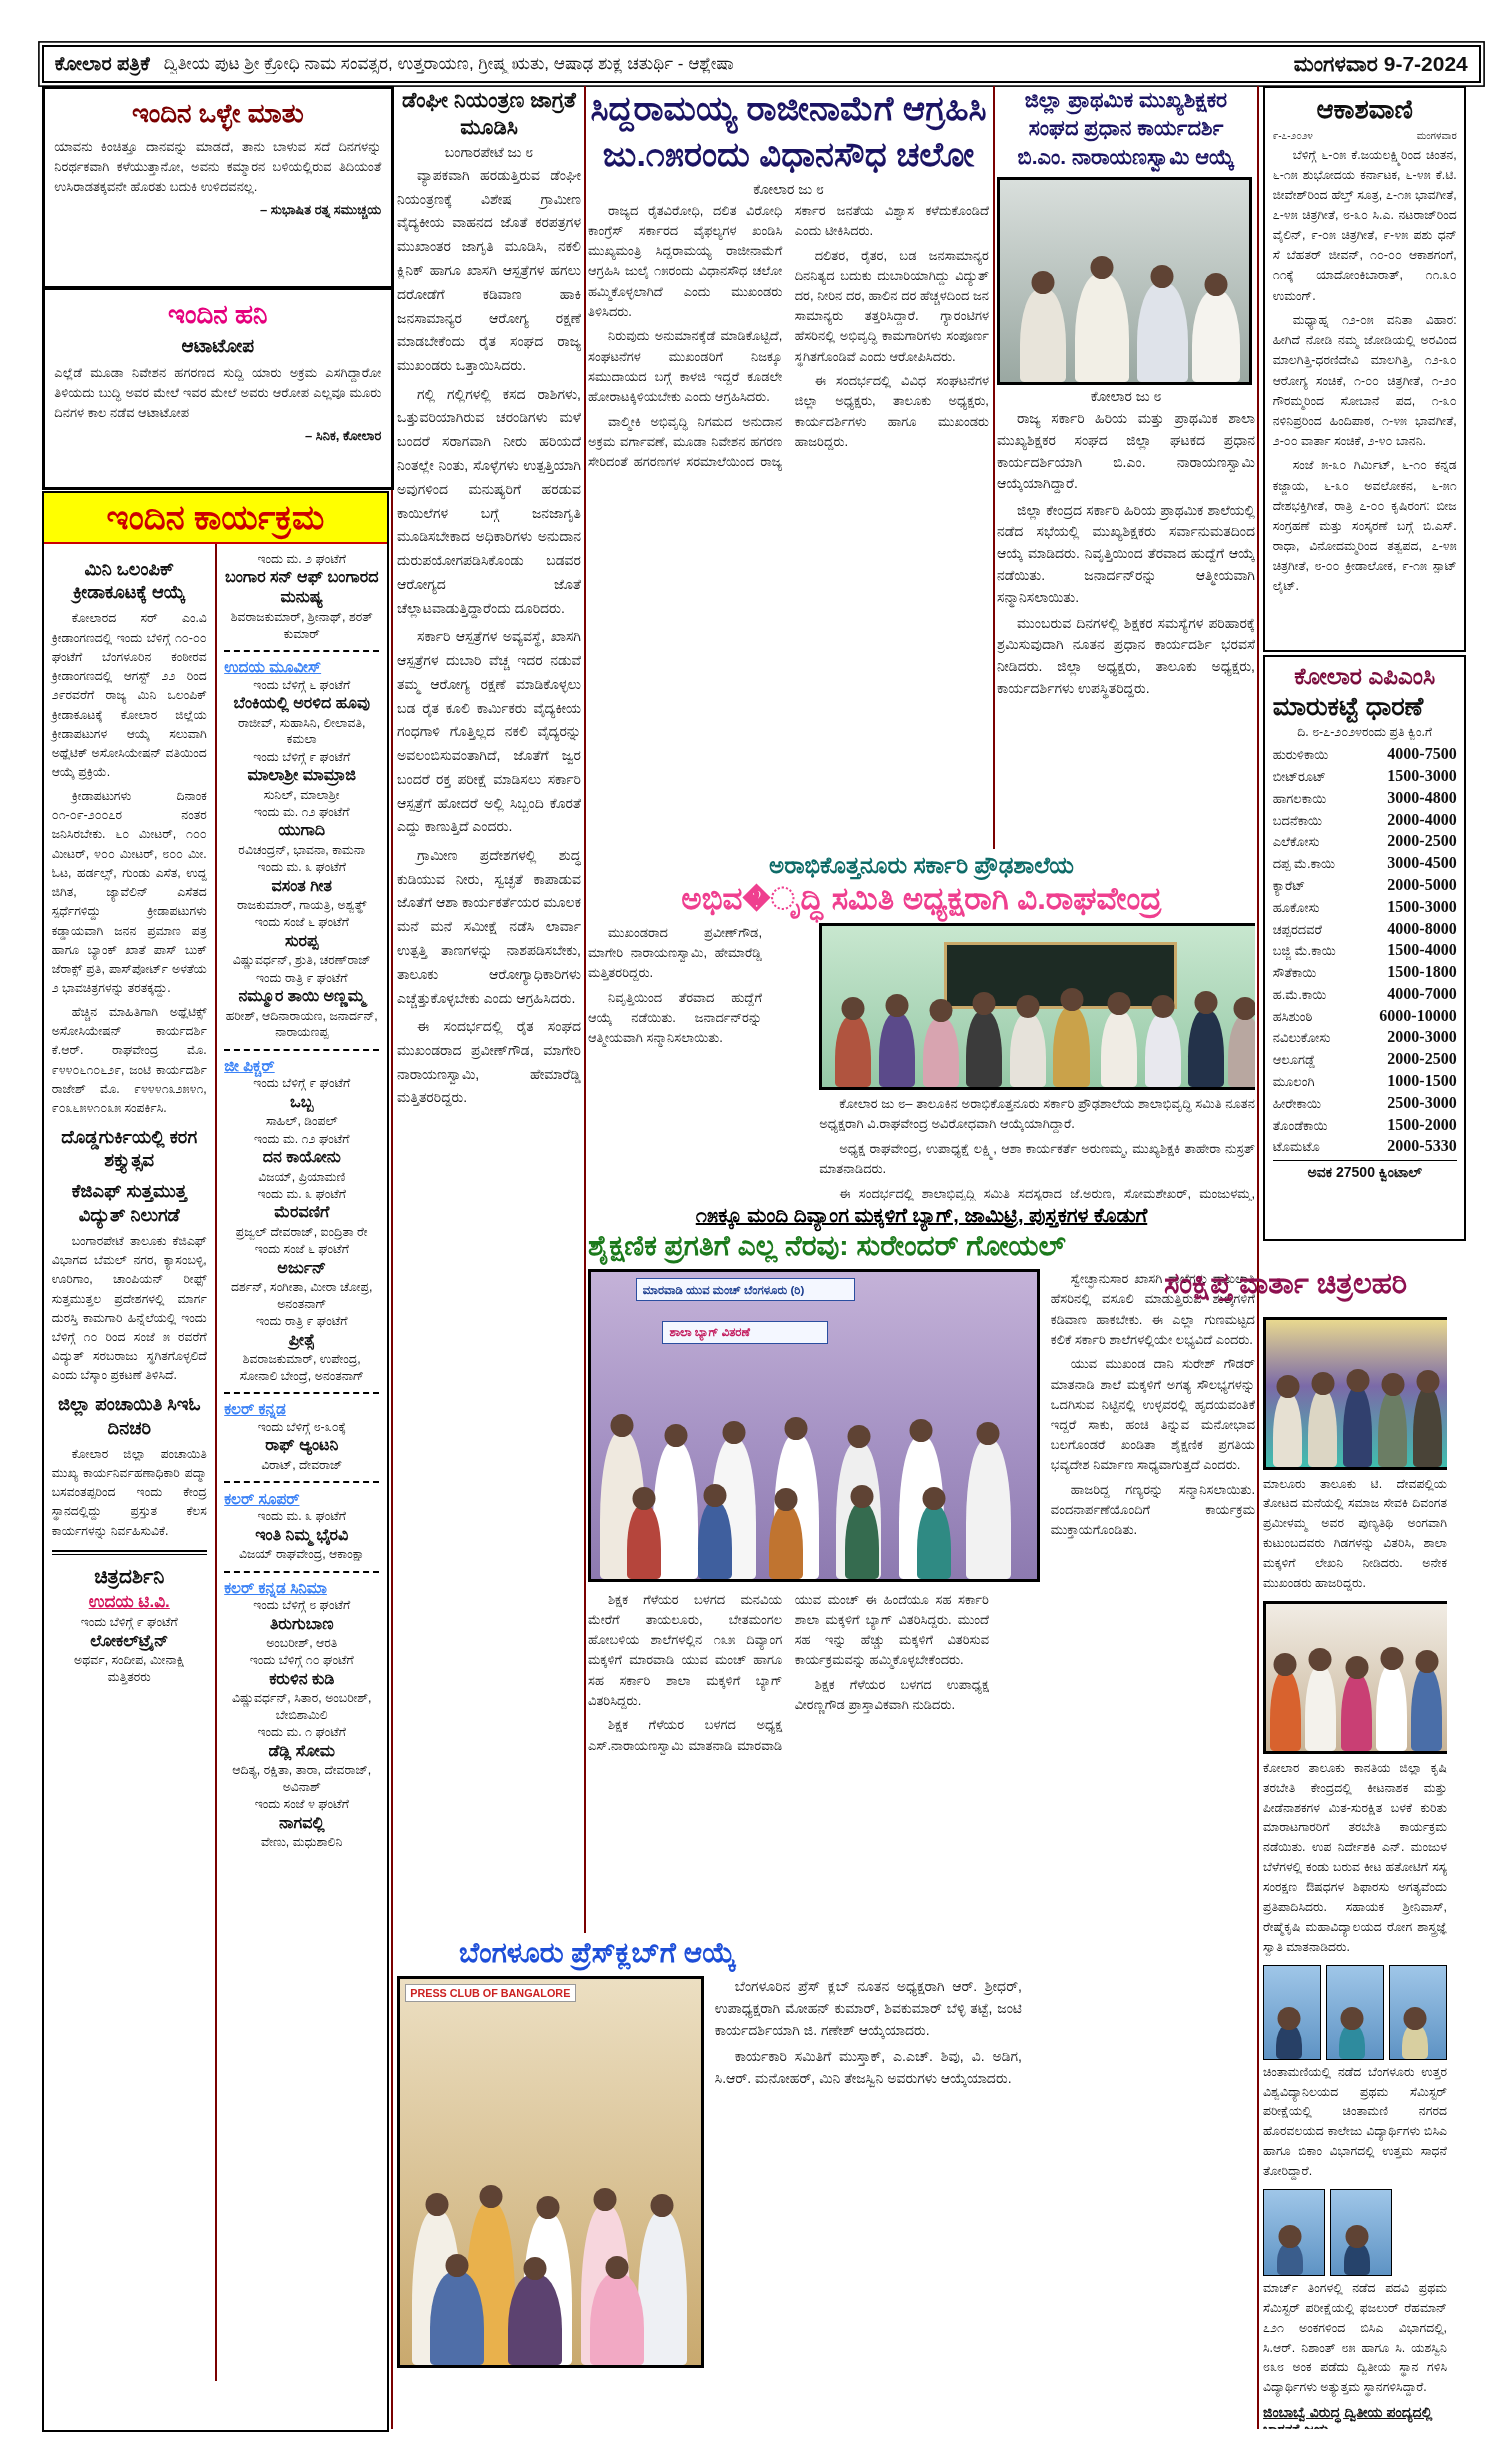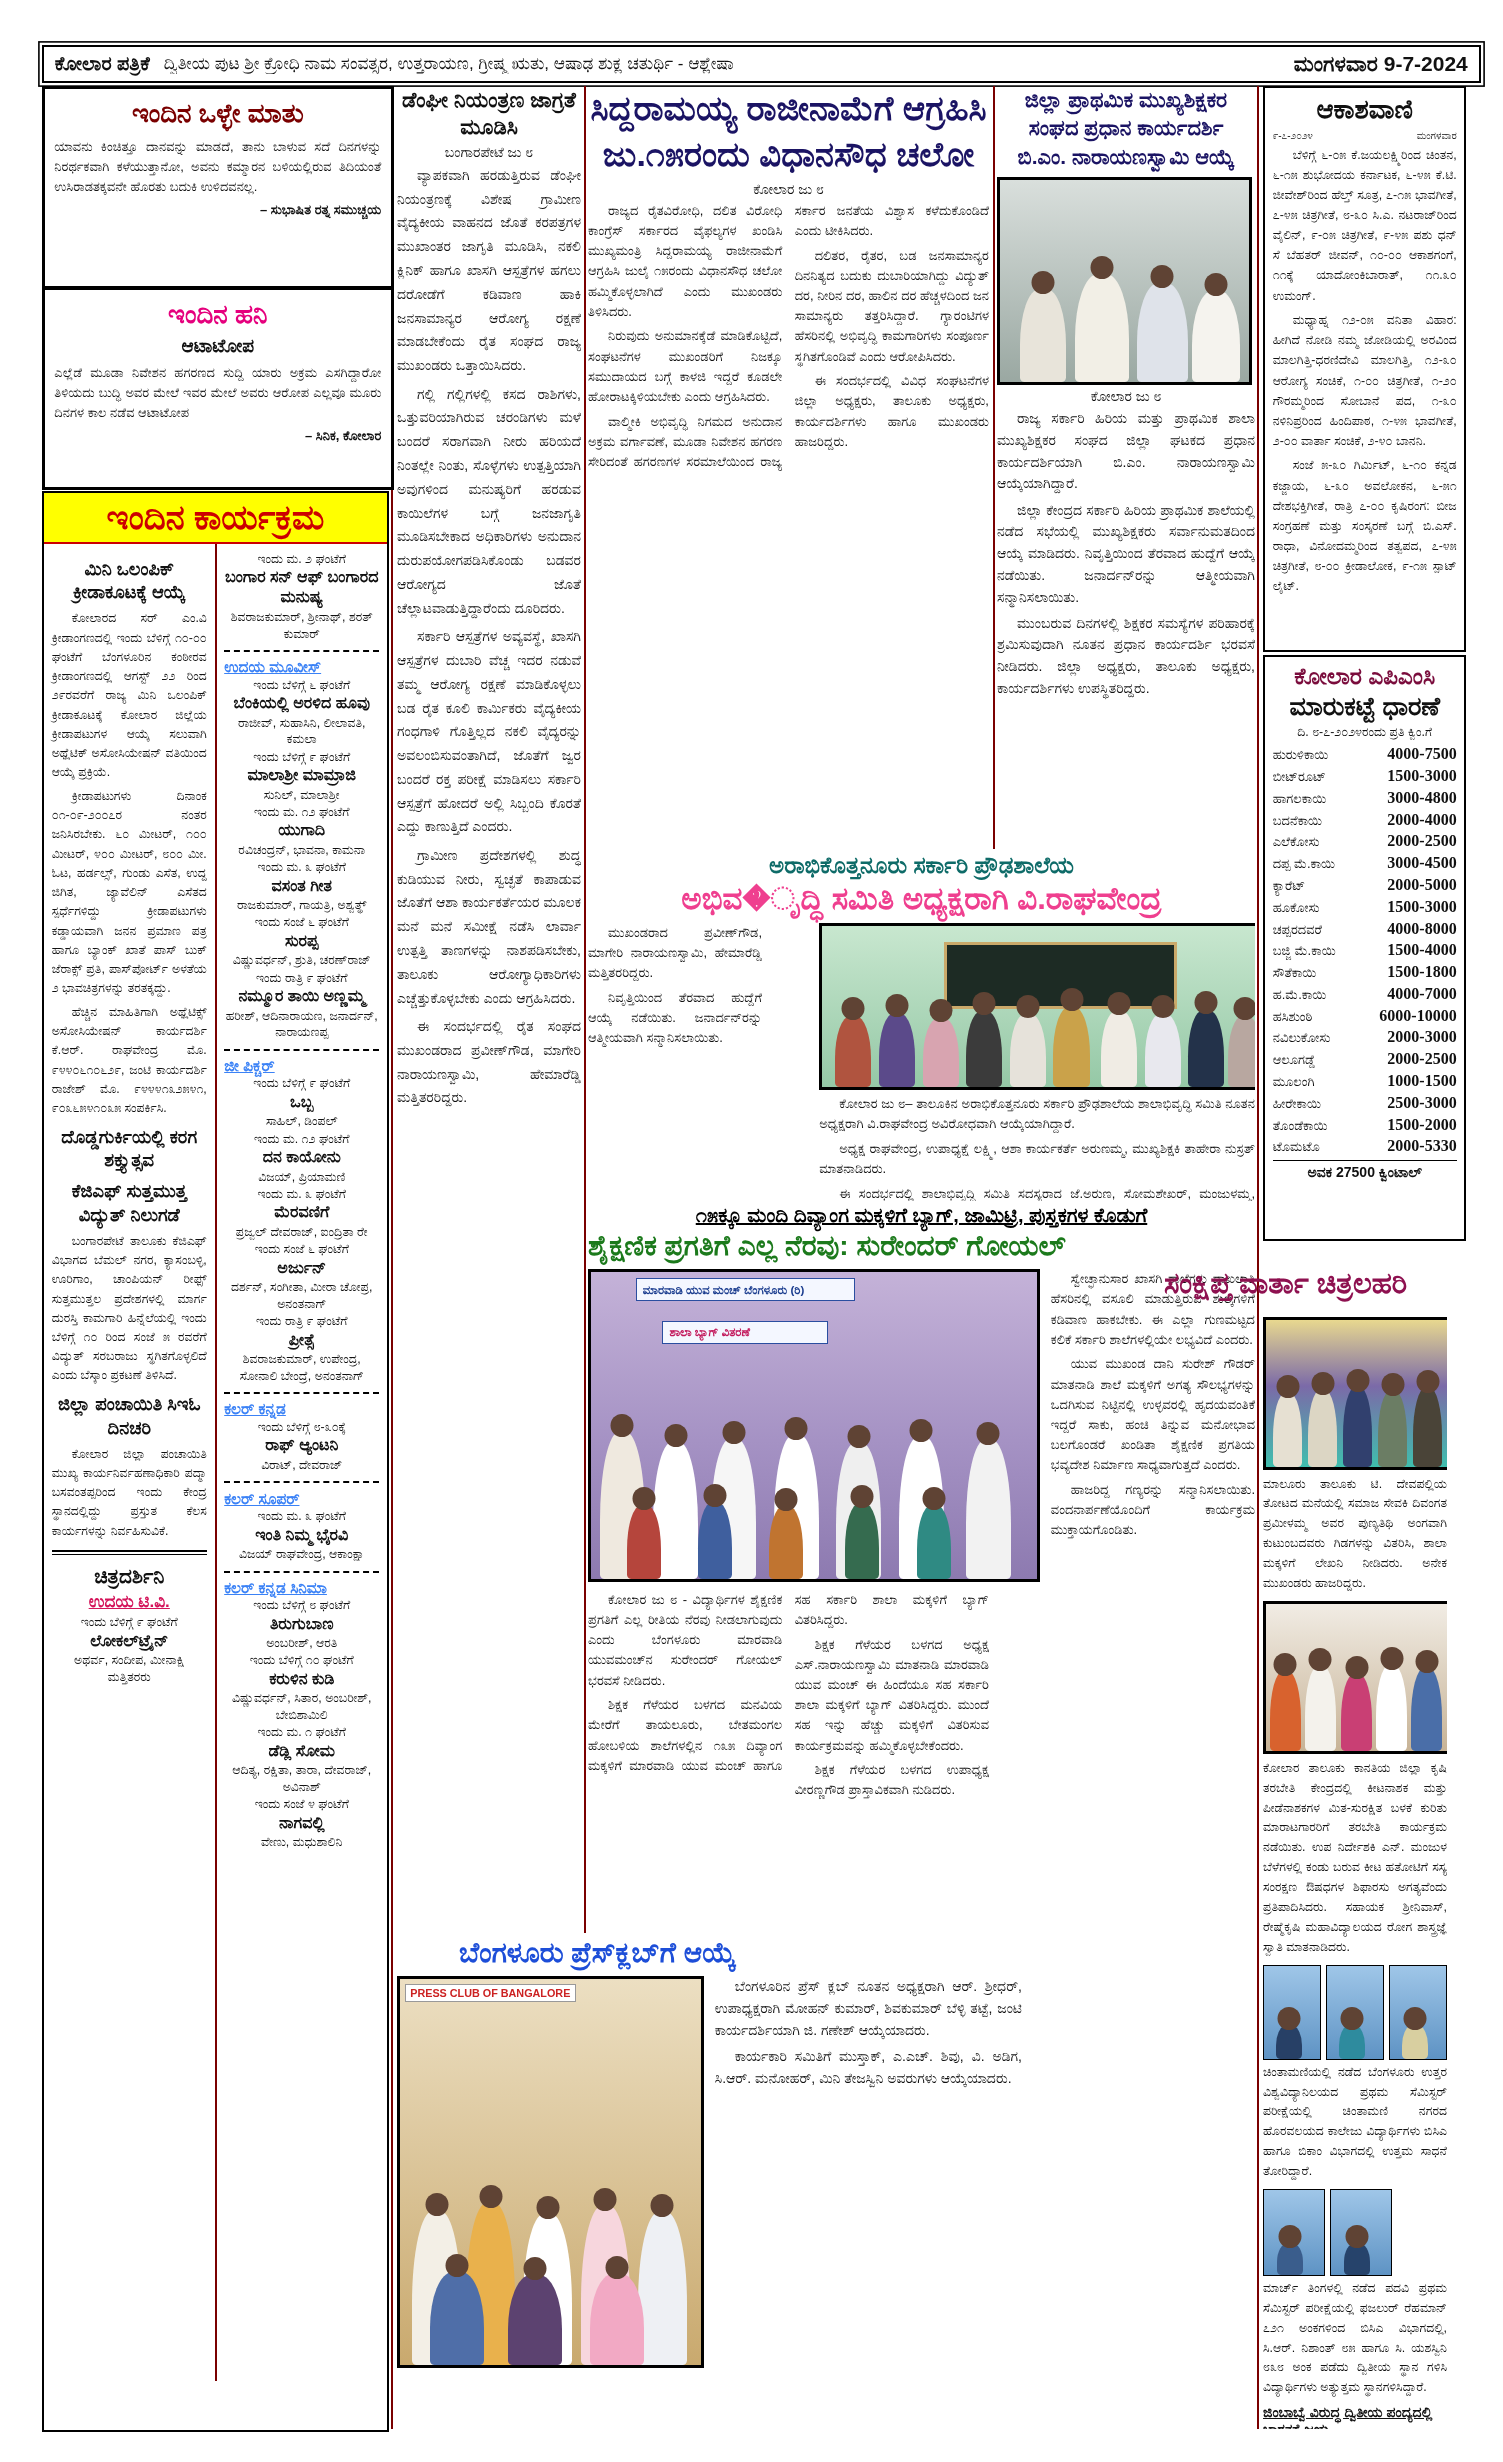--- a/index.html
+++ b/index.html
@@ -53,21 +53,21 @@
   .mar-head{color:#1c7a1c;font-weight:bold;font-size:28px;text-align:left;margin:3.1px 0 6.2px;}
   
   .pc-head{color:#1d4ed8;font-weight:bold;font-size:28px;text-align:center;margin-bottom:6.2px;}
   
   .ak-box{border:2.3px solid #000;padding:6.2px 7.7px;}
   .ak-title{font-weight:bold;font-size:26px;text-align:center;margin:0 0 4.6px;}
   .ak-date{display:flex;justify-content:space-between;font-size:10px;margin-bottom:3.1px;}
   .ak-box .body-text{font-size:12.4px;line-height:1.62;}
   .market-box{border:2.3px solid #000;padding:6.2px 7.7px;}
   .mk-t1{color:#7a0c3c;font-weight:bold;font-size:23px;text-align:center;}
-  .mk-t2{font-weight:bold;font-size:25.5px;text-align:center;margin:1.5px 0 3.1px;}
+  .mk-t2{font-weight:bold;font-size:25.5px;text-align:left;margin:1.5px 0 3.1px;}
   .mk-date{font-size:12.4px;text-align:center;margin-bottom:4.6px;}
   .m-row{display:flex;justify-content:space-between;align-items:baseline;font-size:13px;padding:1.9px 0;}
   .m-val{font-family:"Liberation Serif",serif;font-weight:bold;font-size:16px;}
   .mk-foot{text-align:center;font-size:14px;font-weight:bold;border-top:1.5px solid #000;margin-top:3.1px;padding-top:3.1px;}
   
   .briefs-title{color:#8e1150;font-weight:bold;font-size:29px;text-align:center;}
   .briefs .body-text{font-size:12.4px;line-height:1.6;}
   .cricket-h{font-weight:bold;font-size:14px;text-decoration:underline;margin:6.2px 0 3.1px;}
   
   .photo{position:relative;border:3.1px solid #000;overflow:hidden;background:#cbd4d2;}
@@ -404,21 +404,20 @@
     </div>
     <div class="body-text" style="flex:1;font-size:13px;">
 
     <p>ಸ್ವೇಚ್ಛಾನುಸಾರ ಖಾಸಗಿ ಶಾಲೆಗಳು ದಾಖಲಾತಿ ಹೆಸರಿನಲ್ಲಿ ವಸೂಲಿ ಮಾಡುತ್ತಿರುವ ಶುಲ್ಕಗಳಿಗೆ ಕಡಿವಾಣ ಹಾಕಬೇಕು. ಈ ಎಲ್ಲಾ ಗುಣಮಟ್ಟದ ಕಲಿಕೆ ಸರ್ಕಾರಿ ಶಾಲೆಗಳಲ್ಲಿಯೇ ಲಭ್ಯವಿದೆ ಎಂದರು.</p>
         <p>ಯುವ ಮುಖಂಡ ದಾನಿ ಸುರೇಶ್ ಗೌಡರ್ ಮಾತನಾಡಿ ಶಾಲೆ ಮಕ್ಕಳಿಗೆ ಅಗತ್ಯ ಸೌಲಭ್ಯಗಳನ್ನು ಒದಗಿಸುವ ನಿಟ್ಟಿನಲ್ಲಿ ಉಳ್ಳವರಲ್ಲಿ ಹೃದಯವಂತಿಕೆ ಇದ್ದರೆ ಸಾಕು, ಹಂಚಿ ತಿನ್ನುವ ಮನೋಭಾವ ಬಲಗೊಂಡರೆ ಖಂಡಿತಾ ಶೈಕ್ಷಣಿಕ ಪ್ರಗತಿಯ ಭವ್ಯದೇಶ ನಿರ್ಮಾಣ ಸಾಧ್ಯವಾಗುತ್ತದೆ ಎಂದರು.</p>
         <p>ಹಾಜರಿದ್ದ ಗಣ್ಯರನ್ನು ಸನ್ಮಾನಿಸಲಾಯಿತು. ವಂದನಾರ್ಪಣೆಯೊಂದಿಗೆ ಕಾರ್ಯಕ್ರಮ ಮುಕ್ತಾಯಗೊಂಡಿತು.</p>
       </div>
   </div>
   <div class="twocol body-text" style="width:401px;margin-top:7.7px;height:332px;">
 
-  <p>ಕೋಲಾರ ಜು ೮ - ವಿದ್ಯಾರ್ಥಿಗಳ ಶೈಕ್ಷಣಿಕ ಪ್ರಗತಿಗೆ ಎಲ್ಲ ರೀತಿಯ ನೆರವು ನೀಡಲಾಗುವುದು ಎಂದು ಬೆಂಗಳೂರು ಮಾರವಾಡಿ ಯುವಮಂಚ್‌ನ ಸುರೇಂದರ್ ಗೋಯಲ್ ಭರವಸೆ ನೀಡಿದರು.</p>
       <p>ಶಿಕ್ಷಕ ಗೆಳೆಯರ ಬಳಗದ ಮನವಿಯ ಮೇರೆಗೆ ತಾಯಲೂರು, ಬೇತಮಂಗಲ ಹೋಬಳಿಯ ಶಾಲೆಗಳಲ್ಲಿನ ೧೩೫ ದಿವ್ಯಾಂಗ ಮಕ್ಕಳಿಗೆ ಮಾರವಾಡಿ ಯುವ ಮಂಚ್ ಹಾಗೂ ಸಹ ಸರ್ಕಾರಿ ಶಾಲಾ ಮಕ್ಕಳಿಗೆ ಬ್ಯಾಗ್ ವಿತರಿಸಿದ್ದರು.</p>
       <p>ಶಿಕ್ಷಕ ಗೆಳೆಯರ ಬಳಗದ ಅಧ್ಯಕ್ಷ ಎಸ್.ನಾರಾಯಣಸ್ವಾಮಿ ಮಾತನಾಡಿ ಮಾರವಾಡಿ ಯುವ ಮಂಚ್ ಈ ಹಿಂದೆಯೂ ಸಹ ಸರ್ಕಾರಿ ಶಾಲಾ ಮಕ್ಕಳಿಗೆ ಬ್ಯಾಗ್ ವಿತರಿಸಿದ್ದರು. ಮುಂದೆ ಸಹ ಇನ್ನು ಹೆಚ್ಚು ಮಕ್ಕಳಿಗೆ ವಿತರಿಸುವ ಕಾರ್ಯಕ್ರಮವನ್ನು ಹಮ್ಮಿಕೊಳ್ಳಬೇಕೆಂದರು.</p>
       <p>ಶಿಕ್ಷಕ ಗೆಳೆಯರ ಬಳಗದ ಉಪಾಧ್ಯಕ್ಷ ವೀರಣ್ಣಗೌಡ ಪ್ರಾಸ್ತಾವಿಕವಾಗಿ ನುಡಿದರು.</p>
     </div>
 </div>
 
 <div class="abs" style="left:1108px;top:1267px;width:355px;height:43px;">
   <div class="briefs-title">ಸಂಕ್ಷಿಪ್ತ ವಾರ್ತಾ ಚಿತ್ರಲಹರಿ</div>
 </div>
 

